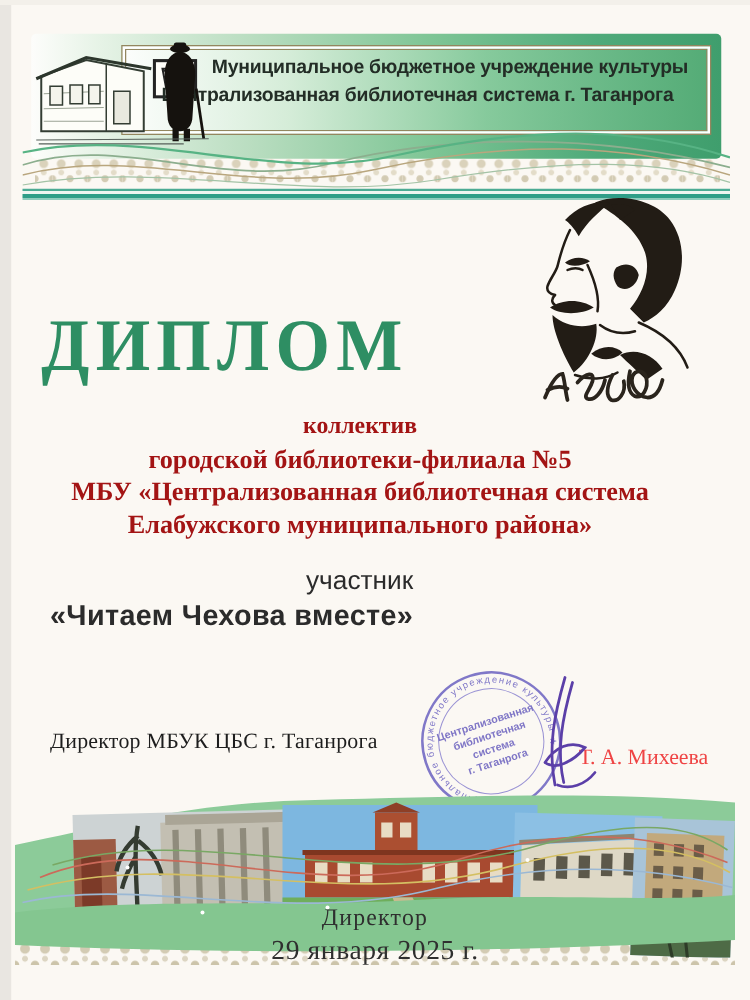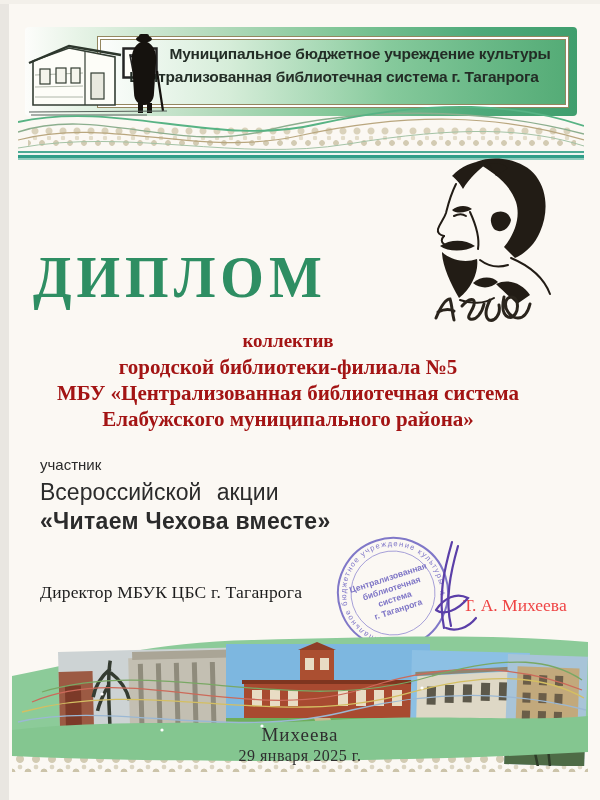--- a/index.html
+++ b/index.html
@@ -6,21 +6,21 @@
   body{
     width:600px;height:800px;position:relative;overflow:hidden;
     background:#fbf8f3;
     font-family:"Liberation Serif",serif;
   }
   .scan-edge-left{position:absolute;left:0;top:0;width:9px;height:800px;background:#e9e6e1;}
   .scan-edge-top{position:absolute;left:0;top:0;width:600px;height:4px;background:#f3f0ea;}
 
   
   .header-band{
-    position:absolute;left:25px;top:27px;width:552px;height:89px;border-radius:4px;
+    position:absolute;left:25px;top:27px;width:552px;height:100px;border-radius:4px;
     background:linear-gradient(90deg,#fdfdfb 0%,#e6f3e6 10%,#b9ddc0 32%,#7ec595 58%,#4faa7a 82%,#3f9e6d 100%);
   }
   .header-frame{
     position:absolute;left:73px;top:10px;width:466px;height:66px;
     border:2px solid #ffffff;outline:1px solid #93865f;
     box-shadow:inset 0 0 0 1px #93865f;
     background:linear-gradient(90deg,rgba(255,255,255,.9) 0%,rgba(220,240,222,.85) 28%,rgba(140,205,160,.8) 62%,rgba(88,174,120,.85) 100%);
   }
   .header-text{position:absolute;left:8px;right:6px;top:6px;text-align:center;
     font-family:"Liberation Sans",sans-serif;font-weight:bold;color:#232d26;}
@@ -54,21 +54,21 @@
   .portrait-svg{position:absolute;left:396px;top:152px;width:184px;height:182px;}
 
   .recipient{
     position:absolute;left:-12px;top:328px;width:600px;text-align:center;
     color:#a31414;font-family:"Liberation Serif",serif;font-weight:bold;
   }
   .recipient .r1{font-size:19px;line-height:26px;}
   .recipient .r2,.recipient .r3,.recipient .r4{font-size:21px;line-height:26px;}
 
   .award{position:absolute;left:40px;top:451px;color:#2b2b2b;font-family:"Liberation Sans",sans-serif;}
-  .award-line1{font-size:15px;line-height:27px;}
+  .award-line1{font-size:21px;line-height:27px;text-align:right;}
   .award-line2{font-size:23px;line-height:29px;word-spacing:9px;}
   .award-line3{font-size:23px;line-height:29px;font-weight:bold;letter-spacing:.3px;}
 
   .director-label{position:absolute;left:40px;top:582px;font-size:17.5px;color:#1d1d1d;letter-spacing:.2px;}
   .director-name{position:absolute;left:463px;top:595px;font-size:17.5px;color:#ef4444;}
   .stamp-svg{position:absolute;left:333px;top:533px;width:120px;height:120px;}
   .sig-svg{position:absolute;left:418px;top:538px;width:64px;height:100px;}
 
   
   .collage-svg{position:absolute;left:12px;top:630px;width:576px;height:136px;z-index:2;}
@@ -77,21 +77,21 @@
     background-image:
       radial-gradient(circle at 8px 9px,#cfc7ad 3.5px,rgba(0,0,0,0) 4.4px),
       radial-gradient(circle at 16px 22px,#c8bfa3 3px,rgba(0,0,0,0) 3.8px),
       radial-gradient(circle at 0px 22px,#c8bfa3 3px,rgba(0,0,0,0) 3.8px),
       radial-gradient(circle at 8px 17px,#d9d2bd 2px,rgba(0,0,0,0) 2.7px);
     background-size:16px 30px;
   }
   .footer-city{position:absolute;left:0;top:724px;width:600px;text-align:center;z-index:4;
     font-size:19px;color:#2f2f2f;letter-spacing:1px;}
   .footer-date{position:absolute;left:0;top:747px;width:600px;text-align:center;z-index:4;
-    font-size:16px;color:#2f2f2f;letter-spacing:.5px;}
+    font-size:22px;color:#2f2f2f;letter-spacing:.5px;}
 </style>
 </head>
 <body>
 
 <div class="scan-edge-left"></div>
 <div class="scan-edge-top"></div>
 
 <div class="header-band">
   <div class="header-frame">
     <svg class="logo-box" viewBox="0 0 36 32">
@@ -167,21 +167,20 @@
 
 <div class="recipient">
   <div class="r1">коллектив</div>
   <div class="r2">городской библиотеки-филиала №5</div>
   <div class="r3">МБУ «Централизованная библиотечная система</div>
   <div class="r4">Елабужского муниципального района»</div>
 </div>
 
 <div class="award">
   <div class="award-line1">участник</div>
-  <div class="award-line2">Всероссийской акции</div>
   <div class="award-line3">«Читаем Чехова вместе»</div>
 </div>
 
 <div class="director-label">Директор МБУК ЦБС г. Таганрога</div>
 <div class="director-name">Т. А. Михеева</div>
 
 <svg class="stamp-svg" viewBox="0 0 120 120">
   <g transform="rotate(-18 60 60)">
     <circle cx="60" cy="60" r="55" fill="none" stroke="#8078c8" stroke-width="2"></circle>
     <circle cx="60" cy="60" r="42" fill="none" stroke="#9a93d4" stroke-width=".8"></circle>
@@ -288,14 +287,14 @@
     <path d="M6,92 C100,70 220,112 340,80 C440,56 520,66 574,80" stroke="#9bb8d4"></path>
   </g>
   <g fill="#ffffff">
     <circle cx="90" cy="64" r="1.6"></circle>
       <circle cx="250" cy="96" r="1.6"></circle>
       <circle cx="410" cy="58" r="1.6"></circle>
       <circle cx="150" cy="100" r="1.6"></circle>
   </g>
 </svg>
 
-<div class="footer-city">Михеева</div>
+<div class="footer-city">Директор</div>
 <div class="footer-date">29 января 2025 г.</div>
 
 </body></html>

